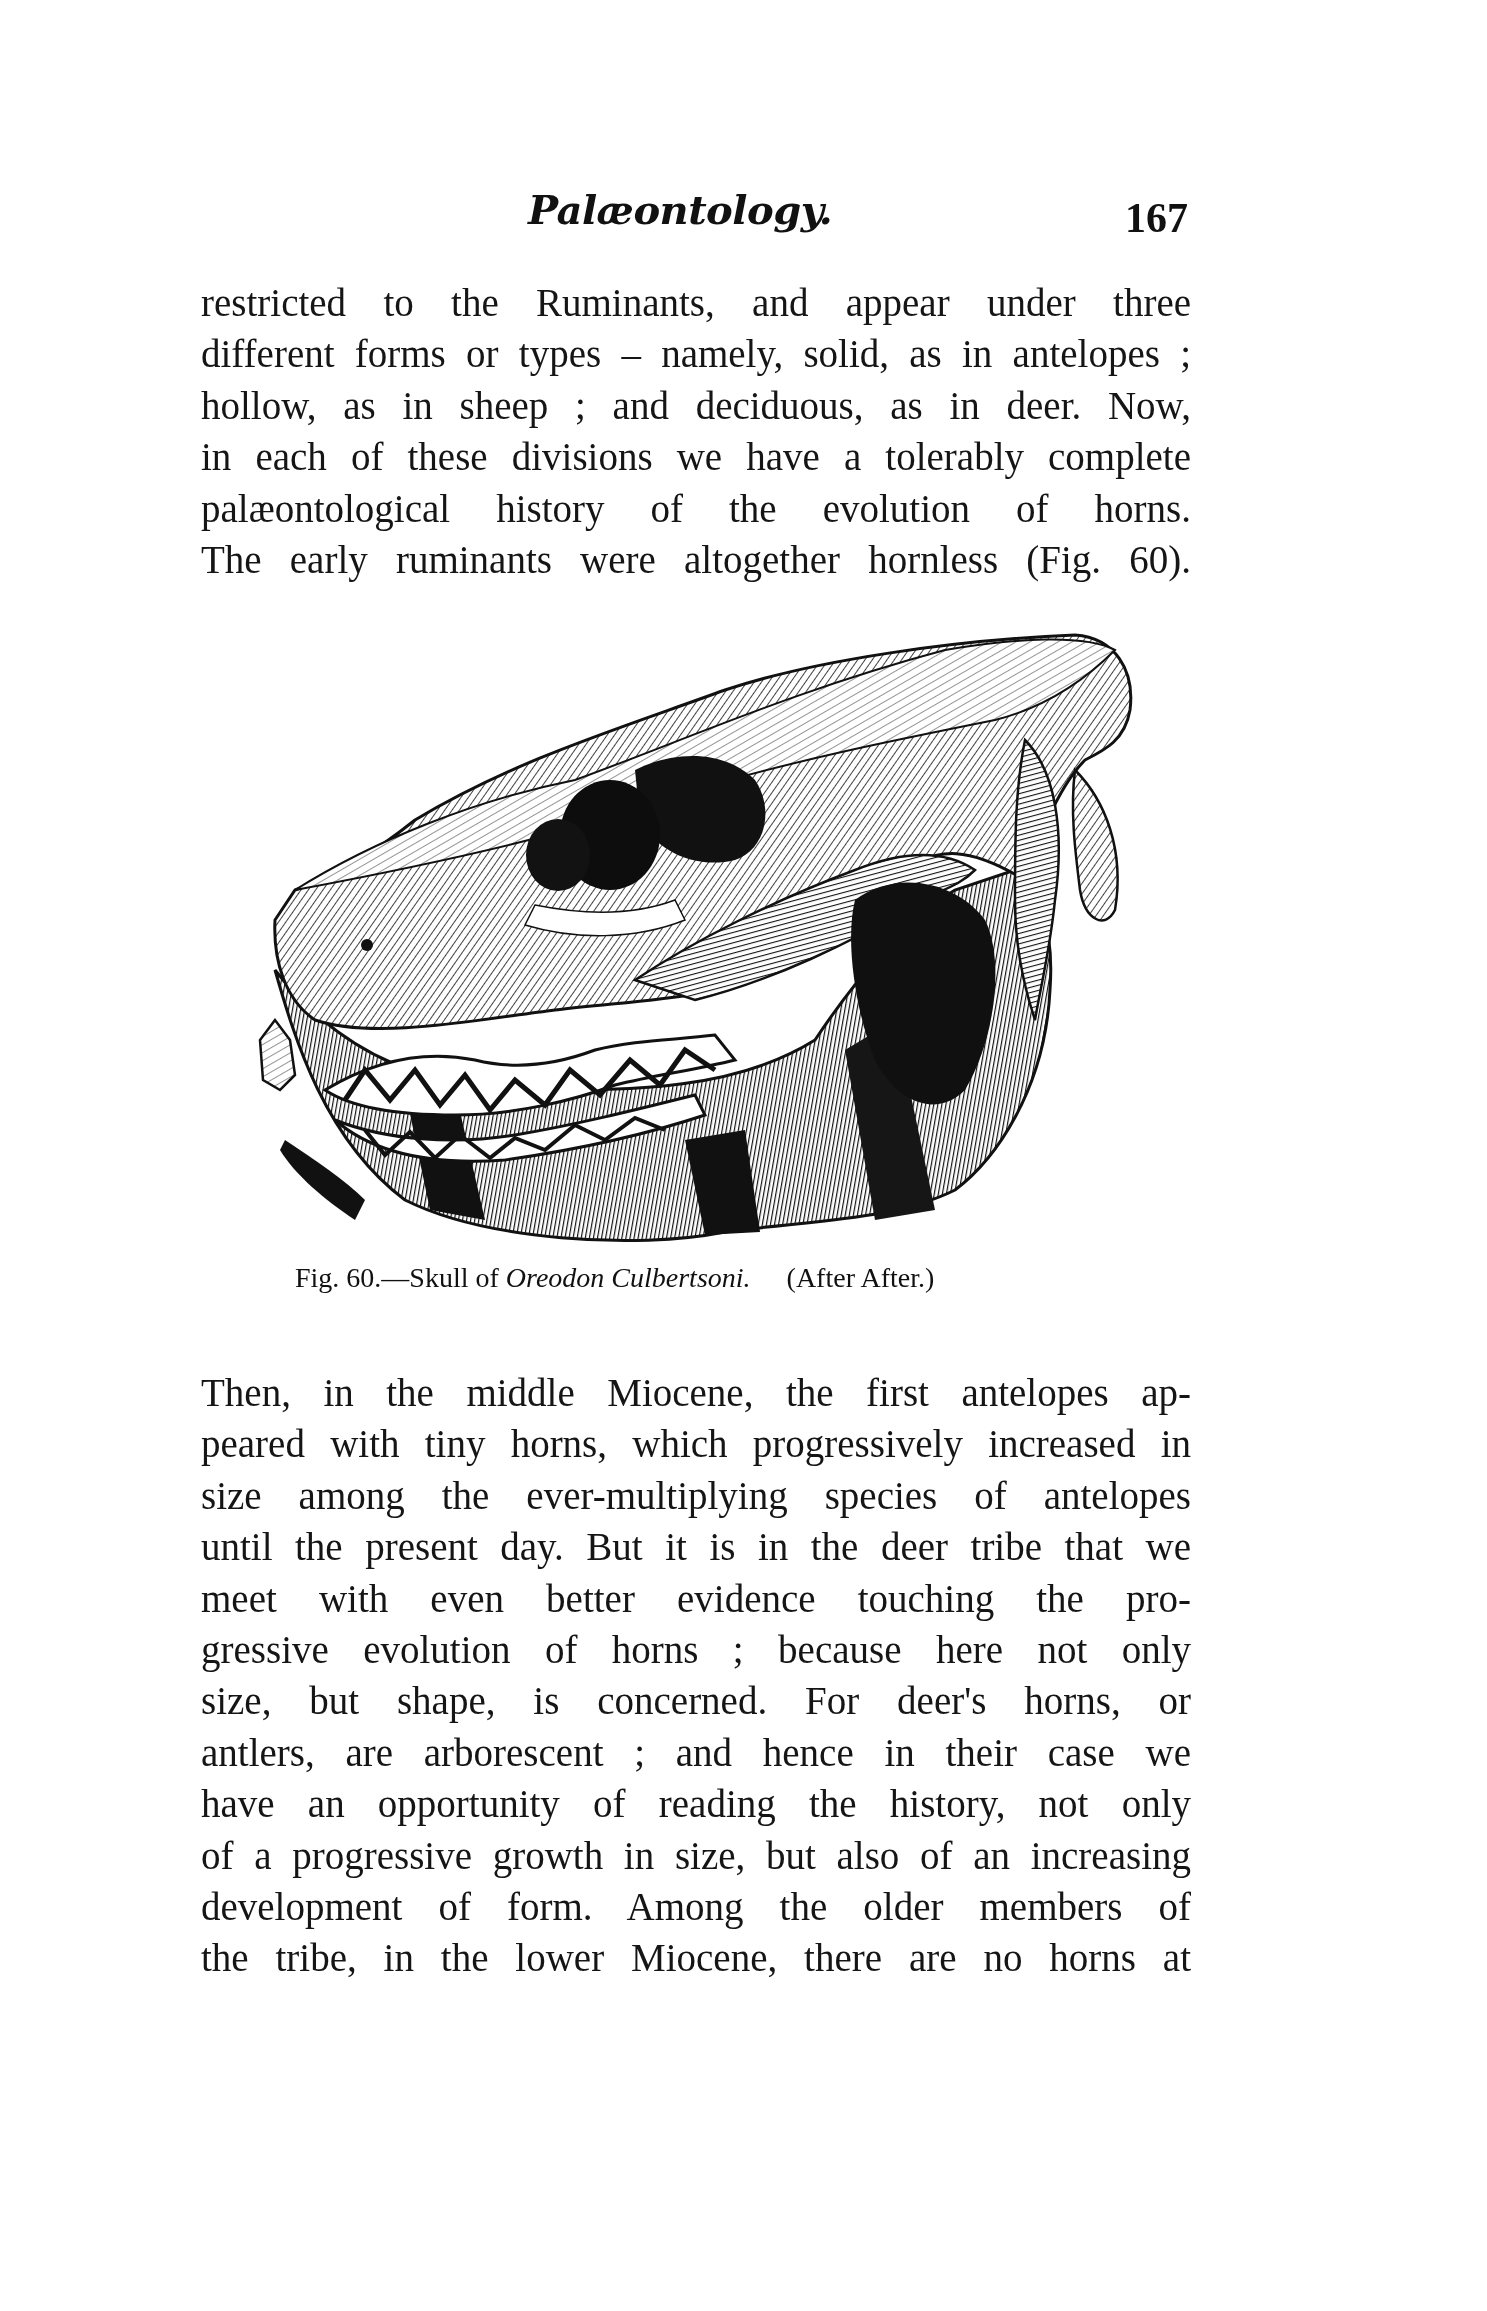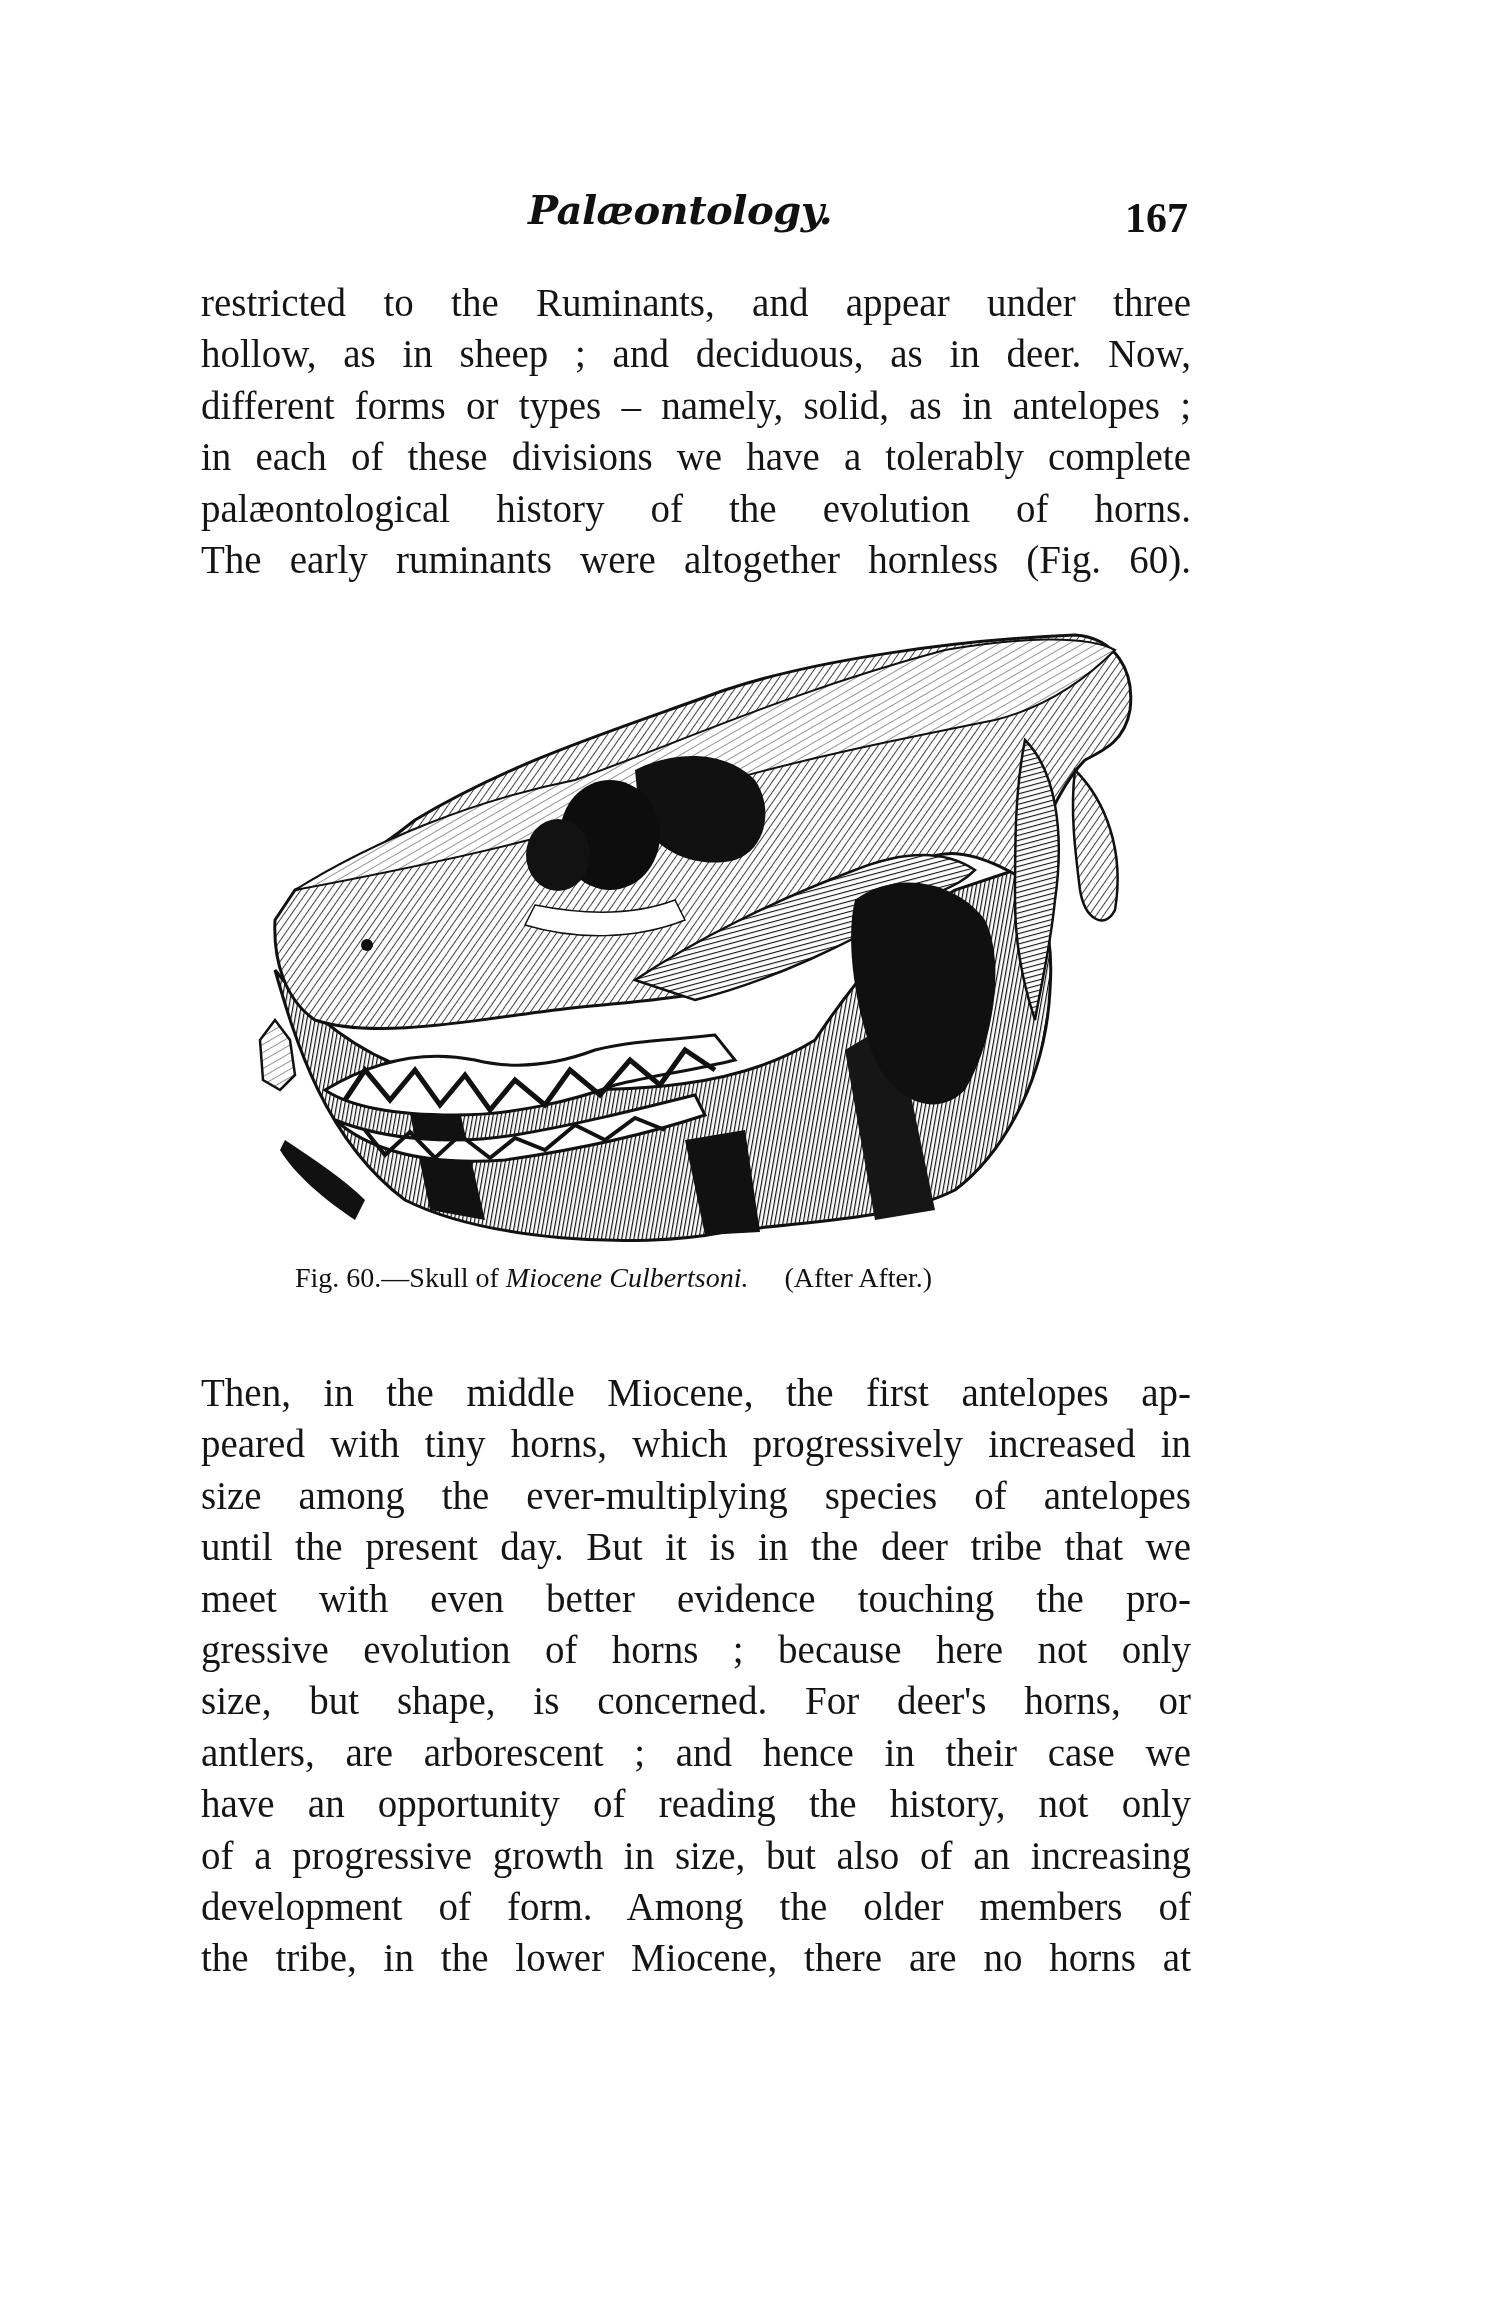--- a/index.html
+++ b/index.html
@@ -43,22 +43,22 @@
 
 <div class="page">
 
   <div class="running-head">
     <span class="running-title">Palæontology.</span>
     <span class="page-number">167</span>
   </div>
 
   <div class="para p1">
     <span class="line">restricted to the Ruminants, and appear under three</span>
+    <span class="line">different forms or types – namely, solid, as in antelopes ;</span>
     <span class="line">hollow, as in sheep ; and deciduous, as in deer. Now,</span>
-    <span class="line">different forms or types – namely, solid, as in antelopes ;</span>
     <span class="line">in each of these divisions we have a tolerably complete</span>
     <span class="line">palæontological history of the evolution of horns.</span>
     <span class="line last">The early ruminants were altogether hornless (Fig. 60).</span>
   </div>
 
   <div class="figure">
     <svg viewBox="0 0 900 640" xmlns="http://www.w3.org/2000/svg">
       <defs>
         <pattern id="hatchA" width="6" height="6" patternUnits="userSpaceOnUse" patternTransform="rotate(35)">
           <rect width="6" height="6" fill="#fff"></rect>
@@ -111,21 +111,21 @@
       <path d="M80 500 C 130 520, 200 525, 260 515 C 320 505, 380 490, 440 475 L 450 495 C 390 515, 320 530, 250 540 C 180 545, 120 535, 80 500 Z" fill="#fff" stroke="#111" stroke-width="3"></path>
       <path d="M110 510 L 130 535 L 155 512 L 180 538 L 205 515 L 235 538 L 260 518 L 290 530 L 320 505 L 350 520 L 380 498 L 410 510" fill="none" stroke="#111" stroke-width="4"></path>
 
       <path d="M20 400 L 5 420 L 8 460 L 25 470 L 40 455 L 35 420 Z" fill="url(#hatchLight)" stroke="#111" stroke-width="2.5"></path>
       <path d="M30 520 C 60 540, 90 560, 110 580 L 100 600 C 70 580, 40 555, 25 530 Z" fill="#111"></path>
     </svg>
   </div>
 
   <div class="caption">
     <span>Fig. 60.—Skull of</span>
-    <span class="it">Miocene Culbertsoni.</span>
+    <span class="it">Oreodon Culbertsoni.</span>
     <span class="gap"></span>
     <span>(After After.)</span>
   </div>
 
   <div class="para p2">
     <span class="line">Then, in the middle Miocene, the first antelopes ap-</span>
     <span class="line">peared with tiny horns, which progressively increased in</span>
     <span class="line">size among the ever-multiplying species of antelopes</span>
     <span class="line">until the present day. But it is in the deer tribe that we</span>
     <span class="line">meet with even better evidence touching the pro-</span>

